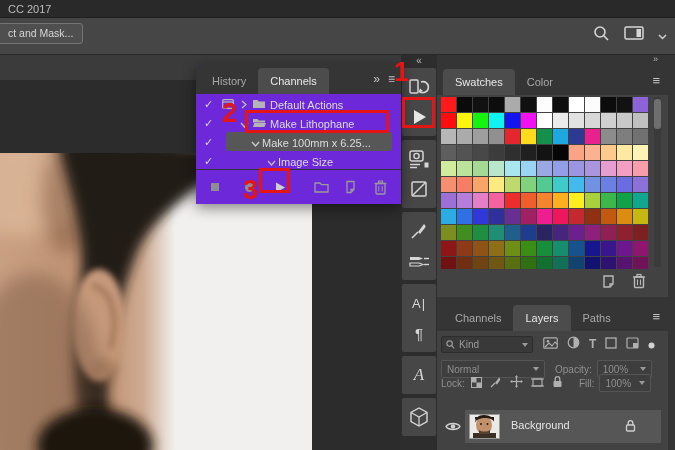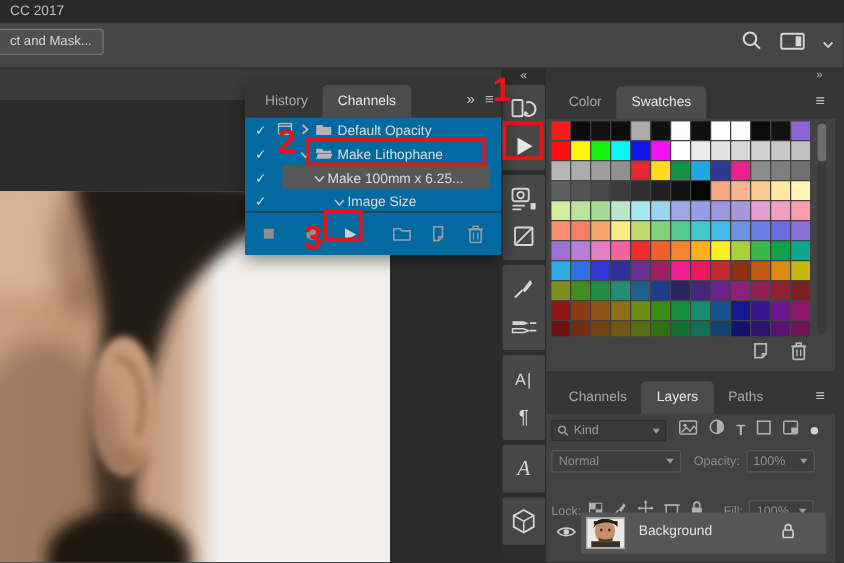--- a/index.html
+++ b/index.html
@@ -62,21 +62,21 @@
   .caret { width:0; height:0; border-left:3px solid transparent; border-right:3px solid transparent; border-top:4px solid #9a9a9a; }
   .lock-icons { display:flex; align-items:center; gap:8px; margin-left:6px; }
   .layer-row { position:absolute; left:2px; top:113px; width:225px; height:33px; }
   .layer-sel { position:absolute; left:26px; top:0; width:196px; height:33px; background:#565656; }
   .layer-thumb { position:absolute; left:30px; top:4px; width:31px; height:25px; border:1px solid #9a9a9a; background:#fff; }
   .layer-name { position:absolute; left:72px; top:9px; font-size:11px; color:#e3e3e3; }
   .layer-lock { position:absolute; right:28px; top:8px; }
   .eye-cell { position:absolute; left:6px; top:8px; }
 
   
-  .actions-panel { position:absolute; left:196px; top:64px; width:205px; height:140px; background:#0369a1;
+  .actions-panel { position:absolute; left:196px; top:64px; width:205px; height:140px; background:#6d28d9;
     border-radius:4px 4px 0 0; box-shadow:0 4px 14px rgba(0,0,0,.45); z-index:40; }
   .ap-header { height:30px; background:#353535; border-radius:4px 4px 0 0; position:relative; display:flex; align-items:flex-end; padding-left:4px; }
   .ap-hdr-icons { position:absolute; right:6px; top:8px; display:flex; gap:8px; color:#c2c2c2; font-size:12px; }
   .ap-row { position:absolute; left:0; width:205px; height:19px; display:flex; align-items:center; font-size:11px; color:#dcdcdc; }
   .ap-check { width:12px; margin-left:8px; color:#d8d8d8; font-size:11px; }
   .ap-dialog { width:14px; margin-left:6px; }
   .row-sel { position:absolute; left:30px; top:68px; width:166px; height:19px; background:#575757; border-radius:2px; }
   .ap-toolbar { position:absolute; left:0; top:105px; width:205px; height:35px; border-top:1px solid #333;
     display:flex; align-items:center; }
   .ap-tool { display:flex; align-items:center; justify-content:center; }
@@ -218,22 +218,22 @@
     </div>
   </div>
 
   <div class="dock">
     <div class="dock-edge"></div>
 
     <div class="swatches-panel">
       <div class="panel-header">
         <div class="mini-row">»</div>
         <div class="tab-row">
+          <div class="tab active">Swatches</div>
           <div class="tab">Color</div>
-          <div class="tab active">Swatches</div>
           <div class="menu-icon">≡</div>
         </div>
       </div>
       <div class="swatch-grid">
           <div class="swatch" style="background: rgb(254, 26, 26);"></div>
           <div class="swatch" style="background: rgb(11, 11, 11);"></div>
           <div class="swatch" style="background: rgb(17, 17, 17);"></div>
           <div class="swatch" style="background: rgb(13, 13, 13);"></div>
           <div class="swatch" style="background: rgb(171, 171, 171);"></div>
           <div class="swatch" style="background: rgb(16, 16, 16);"></div>
@@ -445,21 +445,21 @@
           <span>Normal</span>
           <span class="caret"></span>
         </div>
         <span class="dim-label" style="margin-left:10px;">Opacity:</span>
         <div class="selbox" style="width:55px; margin-left:5px;">
           <span>100%</span>
           <span class="caret"></span>
         </div>
       </div>
 
-      <div class="lp-row" style="top:103px; height:18px;">
+      <div class="lp-row" style="top:77px; height:18px;">
         <span class="dim-label">Lock:</span>
         <div class="lock-icons">
           <span><svg width="11" height="11" viewBox="0 0 11 11">
                 <rect x="0.5" y="0.5" width="10" height="10" fill="none" stroke="#b0b0b0"></rect>
                 <rect x="0.5" y="0.5" width="5" height="5" fill="#b0b0b0"></rect>
                 <rect x="5.5" y="5.5" width="5" height="5" fill="#b0b0b0"></rect>
               </svg></span>
           <span><svg width="12" height="12" viewBox="0 0 12 12">
                 <path d="M1,11 C3,9 4,8 5,7" stroke="#b0b0b0" stroke-width="1.2" fill="none"></path>
                 <path d="M5,7 L9,1.5 C10.5,3 10.5,3.5 9.5,5 L7,8.5 Z" fill="#b0b0b0"></path>
@@ -537,21 +537,21 @@
       <span class="ap-dialog"><svg width="12" height="10" viewBox="0 0 12 10">
             <rect x="0.7" y="0.7" width="10.6" height="8.6" rx="1" fill="none" stroke="#b9b9b9" stroke-width="1.2"></rect>
             <line x1="0.7" y1="3" x2="11.3" y2="3" stroke="#b9b9b9" stroke-width="1.2"></line>
           </svg></span>
       <span style="width:16px; text-align:center;"><svg width="6" height="9" viewBox="0 0 6 9">
             <polyline points="1,1 5,4.5 1,8" fill="none" stroke="#b9b9b9" stroke-width="1.4"></polyline>
           </svg></span>
       <span style="width:18px;"><svg width="14" height="11" viewBox="0 0 14 11">
             <path d="M1,2 h4.5 l1.3,1.6 H13 v6.4 H1 Z" fill="#b5b5b5"></path>
           </svg></span>
-      <span>Default Opacity</span>
+      <span>Default Actions</span>
     </div>
 
     <div class="ap-row" style="top:50px;">
       <span class="ap-check">✓</span>
       <span class="ap-dialog"></span>
       <span style="width:16px; text-align:center;"><svg width="9" height="6" viewBox="0 0 9 6">
             <polyline points="1,1 4.5,5 8,1" fill="none" stroke="#b9b9b9" stroke-width="1.4"></polyline>
           </svg></span>
       <span style="width:18px;"><svg width="15" height="11" viewBox="0 0 15 11">
             <path d="M1,2 h4.5 l1.3,1.6 H13 v2 H1 Z" fill="#b5b5b5"></path>

